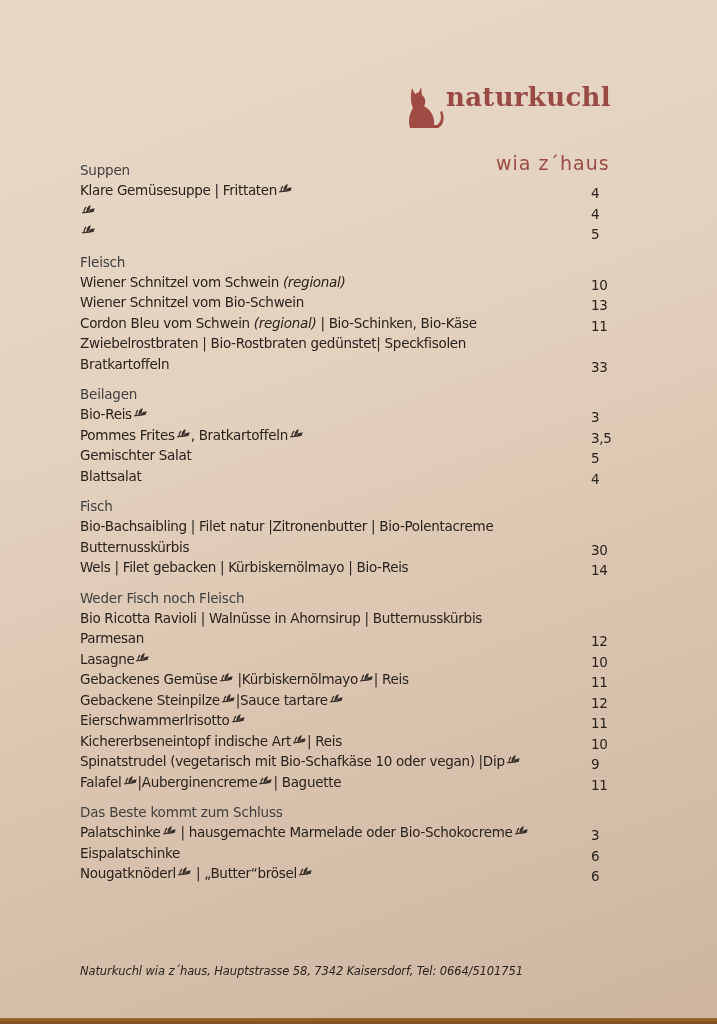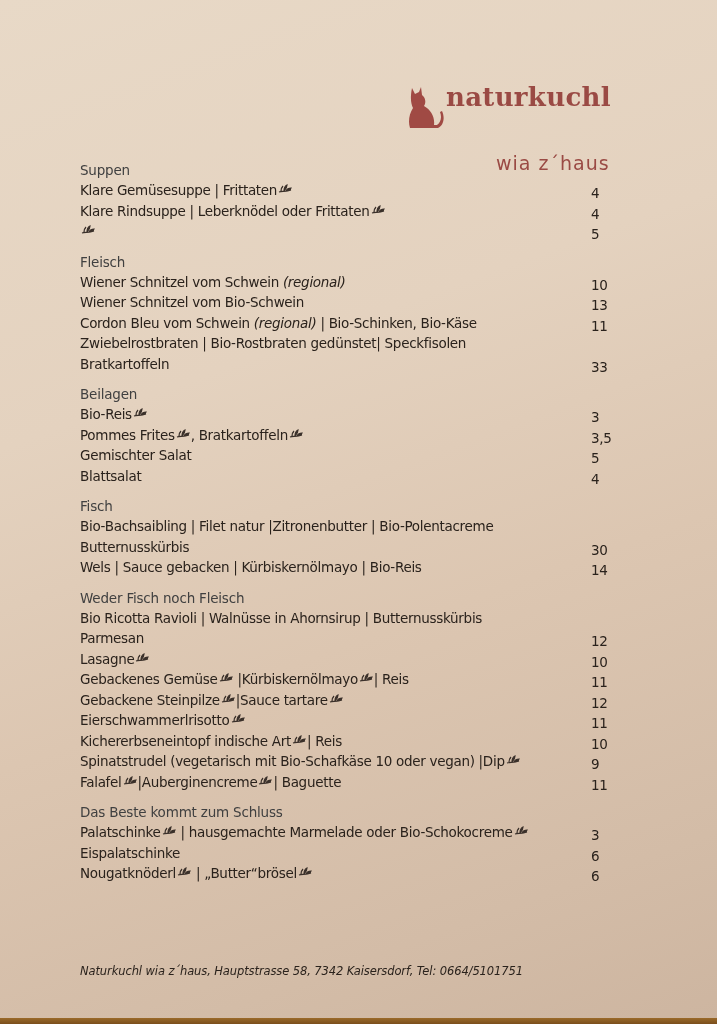--- a/index.html
+++ b/index.html
@@ -55,21 +55,21 @@
 <div class="menu" id="menu">
     <div class="section">
       <div class="section-title">Suppen</div>
       <div class="row">
         <span class="name"><span>Klare Gemüsesuppe | Frittaten</span><svg class="leaf" viewBox="0 0 14 10">
     <path d="M1 8 C4 7 8 8 13 6 M6 7 C6 4 7 2 9 1 C9 3 8 5 6 7 M8 7 C9 5 11 4 13 4 C12 6 10 7 8 7 M3 7 C3 5 4 3 5 2" stroke="#3a302a" stroke-width="1.2" fill="#3a302a"></path>
   </svg></span>
         <span class="price">4</span>
       </div>
       <div class="row">
-        <span class="name"><span>Klare Rindsuppe | Leberknödel oder Frittaten</span><svg class="leaf" viewBox="0 0 14 10">
+        <span class="name"><svg class="leaf" viewBox="0 0 14 10">
     <path d="M1 8 C4 7 8 8 13 6 M6 7 C6 4 7 2 9 1 C9 3 8 5 6 7 M8 7 C9 5 11 4 13 4 C12 6 10 7 8 7 M3 7 C3 5 4 3 5 2" stroke="#3a302a" stroke-width="1.2" fill="#3a302a"></path>
   </svg></span>
         <span class="price">4</span>
       </div>
       <div class="row">
         <span class="name"><svg class="leaf" viewBox="0 0 14 10">
     <path d="M1 8 C4 7 8 8 13 6 M6 7 C6 4 7 2 9 1 C9 3 8 5 6 7 M8 7 C9 5 11 4 13 4 C12 6 10 7 8 7 M3 7 C3 5 4 3 5 2" stroke="#3a302a" stroke-width="1.2" fill="#3a302a"></path>
   </svg></span>
         <span class="price">5</span>
       </div>
@@ -118,21 +118,21 @@
         <span class="price">4</span>
       </div>
     </div>
     <div class="section">
       <div class="section-title">Fisch</div>
       <div class="row">
         <span class="name"><span>Bio-Bachsaibling | Filet natur |Zitronenbutter | Bio-Polentacreme</span><br><span>Butternusskürbis</span></span>
         <span class="price">30</span>
       </div>
       <div class="row">
-        <span class="name"><span>Wels | Sauce gebacken | Kürbiskernölmayo  | Bio-Reis</span></span>
+        <span class="name"><span>Wels | Filet gebacken | Kürbiskernölmayo  | Bio-Reis</span></span>
         <span class="price">14</span>
       </div>
     </div>
     <div class="section">
       <div class="section-title">Weder Fisch noch Fleisch</div>
       <div class="row">
         <span class="name"><span>Bio Ricotta Ravioli | Walnüsse in Ahornsirup | Butternusskürbis</span><br><span>Parmesan</span></span>
         <span class="price">12</span>
       </div>
       <div class="row">

